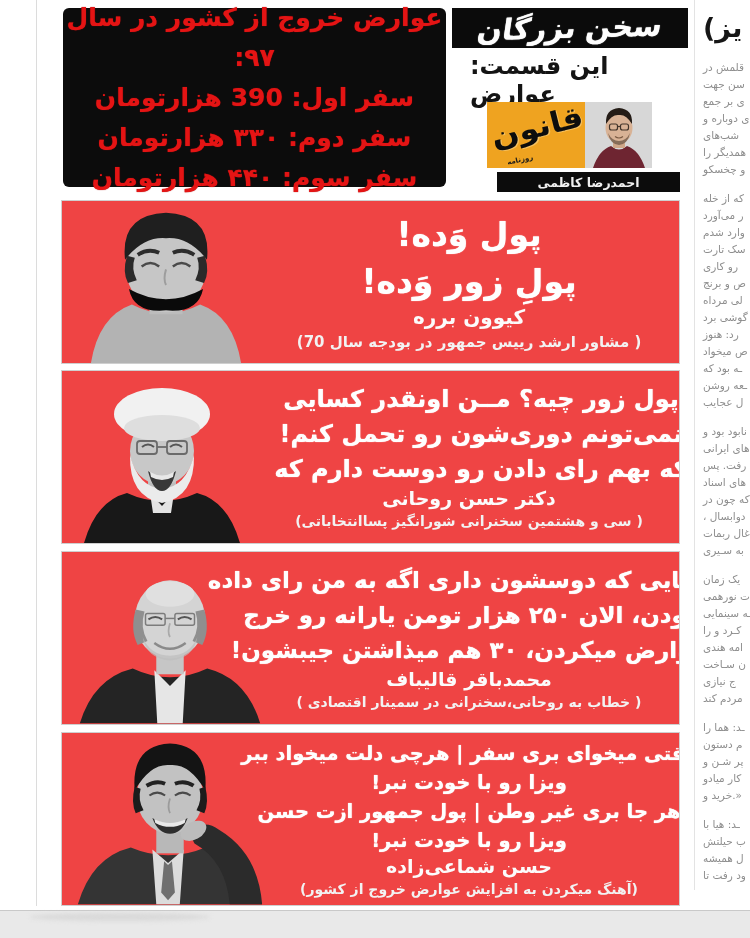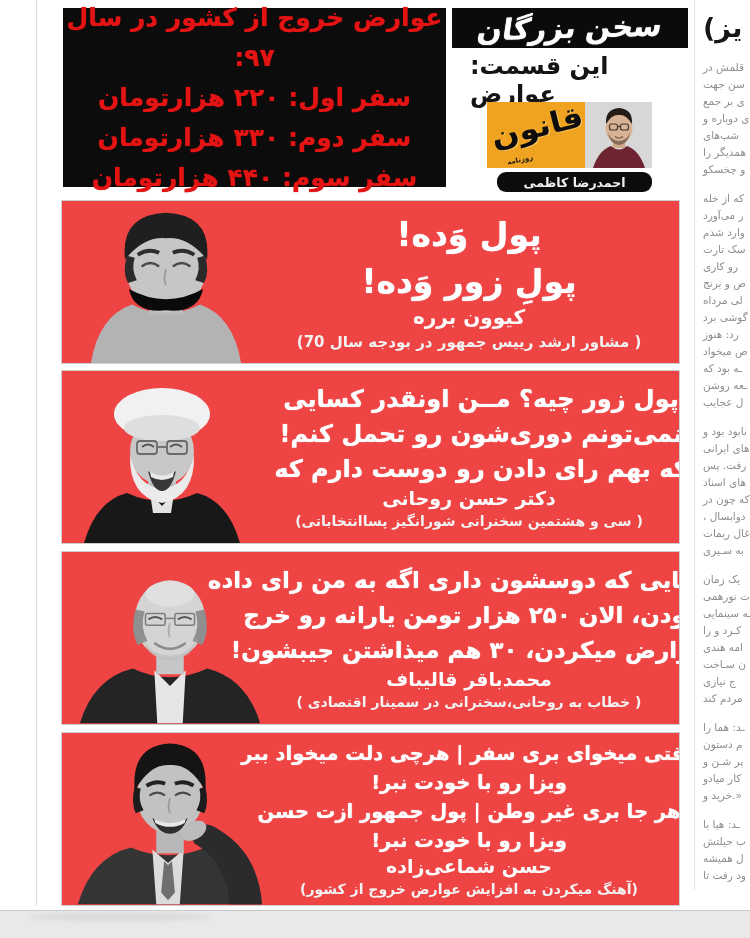--- a/index.html
+++ b/index.html
@@ -12,21 +12,21 @@
 
   
   .edge-left{left:36px;top:0;width:1px;height:906px;background:#dcdcdc;}
   .edge-col{left:694px;top:0;width:1px;height:890px;background:#e3e3e3;}
   .bottom-strip{left:0;top:910px;width:750px;height:28px;background:#e9e9e9;border-top:1px solid #c9c9c9;}
   .bottom-smudge{left:30px;top:913px;width:180px;height:8px;background:#d9d9d9;border-radius:50%;filter:blur(2px);}
 
   
   .info-box{
     left:63px;top:8px;width:383px;height:179px;background:#0c0c0c;
-    display:flex;align-items:center;justify-content:center;
+    display:flex;align-items:center;justify-content:center;border-radius:6px;
   }
   .info-line{
     direction:rtl;text-align:center;color:#e41414;font-weight:bold;
     font-size:25px;line-height:40px;letter-spacing:0;
     text-shadow:0 0 1px #a80c0c;
   }
 
   
   .banner{
     left:452px;top:8px;width:236px;height:40px;background:#0b0b0b;
@@ -48,23 +48,23 @@
     position:absolute;left:4px;top:8px;width:92px;text-align:center;
     font-size:29px;font-weight:bold;color:#0d0d0d;direction:rtl;
     transform:rotate(-14deg) scaleX(1.12);text-shadow:1px 1px 0 #f6c160;
   }
   .logo-sub{
     position:absolute;left:20px;bottom:4px;font-size:7px;font-weight:bold;color:#1a1a1a;
     direction:rtl;transform:rotate(-12deg);
   }
   .author-photo{left:98px;top:0;width:67px;height:66px;overflow:hidden;}
   .author-strip{
-    left:10px;top:70px;width:155px;height:20px;background:#0c0c0c;
+    left:10px;top:70px;width:183px;height:20px;background:#0c0c0c;
     color:#f0f0f0;font-size:12.5px;font-weight:bold;direction:rtl;
-    display:flex;align-items:center;justify-content:center;border-radius:9px;
+    display:flex;align-items:center;justify-content:center;
   }
 
   
   .panel{
     left:62px;width:617px;background:#ef4444;
     box-shadow:0 0 0 1px #cfcfcf;overflow:hidden;
   }
   .panel1{top:201px;height:162px;}
   .panel2{top:371px;height:172px;}
   .panel3{top:552px;height:172px;}
@@ -100,21 +100,21 @@
 </style>
 </head>
 <body>
 
 <div class="abs edge-left"></div>
 <div class="abs edge-col"></div>
 
 <div class="abs info-box">
   <div>
       <div class="info-line">عوارض خروج از کشور در سال ۹۷:</div>
-      <div class="info-line">سفر اول: ۲۲۰ هزارتومان</div>
+      <div class="info-line">سفر اول: 390 هزارتومان</div>
       <div class="info-line">سفر دوم: ۳۳۰ هزارتومان</div>
       <div class="info-line">سفر سوم: ۴۴۰ هزارتومان</div>
     </div>
 </div>
 
 <div class="abs banner">
   <span class="banner-text">سخن بزرگان</span>
 </div>
 <div class="abs episode">این قسمت: عوارض</div>
 

